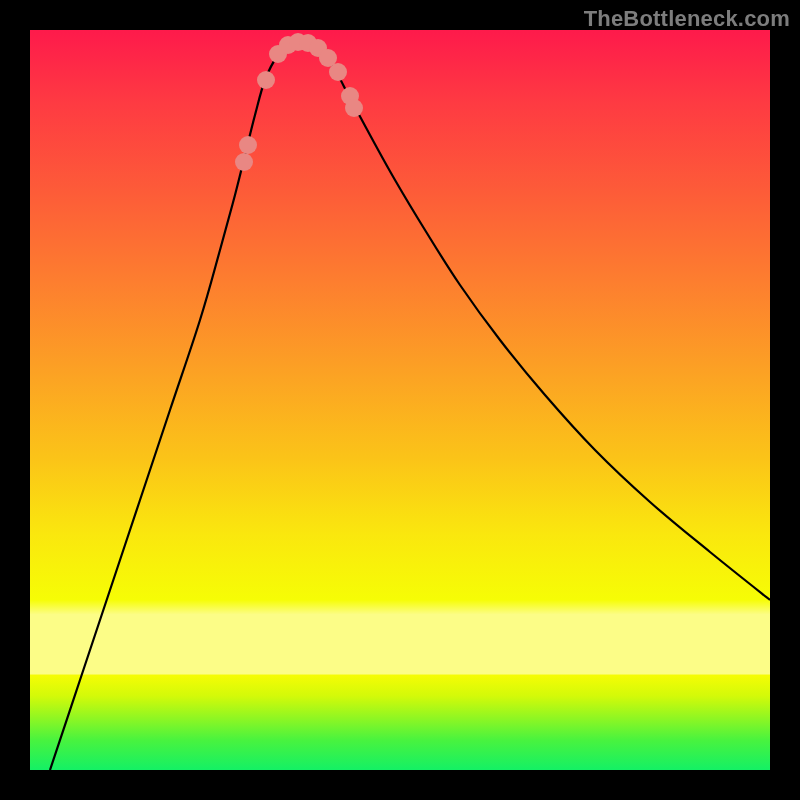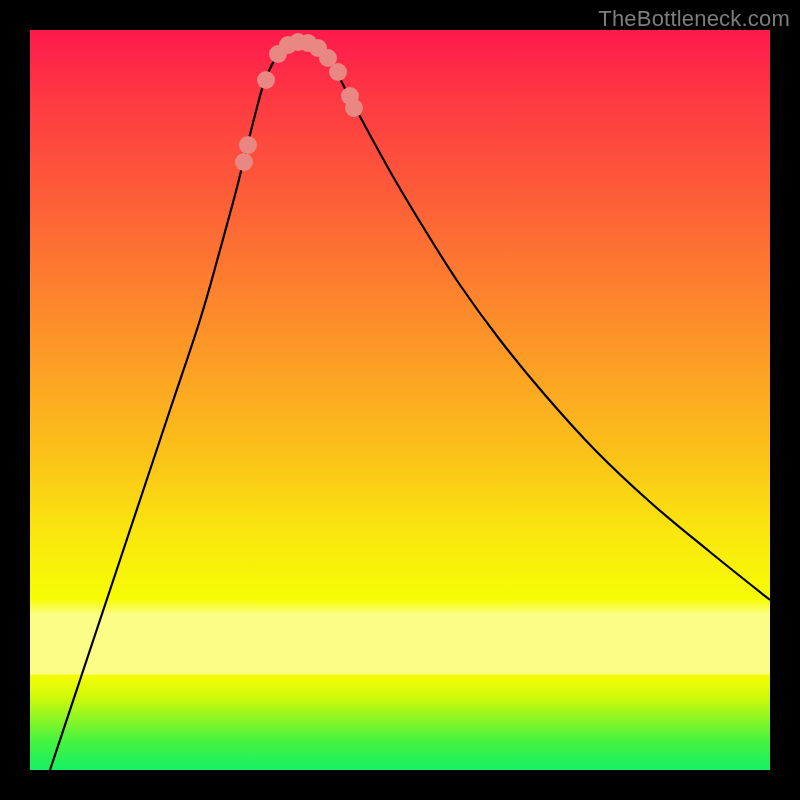--- a/index.html
+++ b/index.html
@@ -30,21 +30,21 @@
   .gradient-bg {
     position: absolute;
     inset: 0;
   }
   .watermark {
     position: absolute;
     top: 6px;
     right: 10px;
     color: #7d7d7d;
     font-size: 22px;
-    font-weight: 400;
+    font-weight: 700;
     letter-spacing: 0.2px;
     user-select: none;
   }
   svg.curves {
     position: absolute;
     inset: 0;
   }
 </style>
 </head>
 <body>

